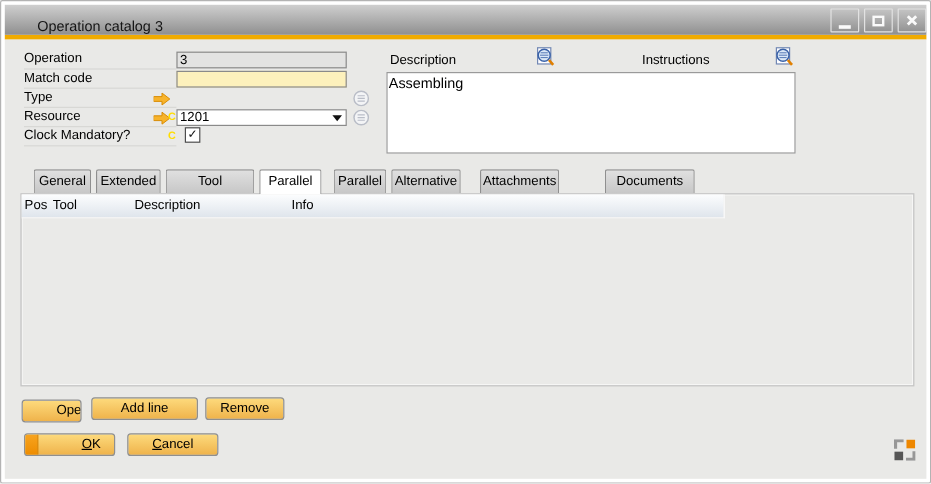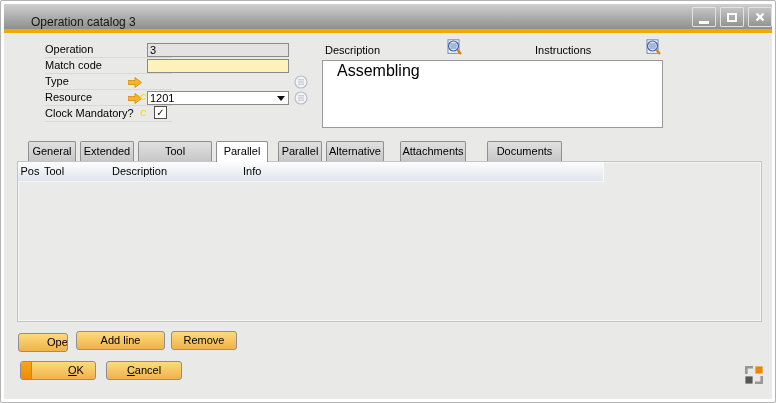--- a/index.html
+++ b/index.html
@@ -8,39 +8,39 @@
   
   .titlebar{position:relative;height:25px;background:linear-gradient(180deg,#cfcfcf 0%,#b2b2b2 45%,#8f8f8f 100%);display:flex;align-items:flex-end;}
   .title{margin-left:27px;font-size:12px;color:#141414;}
   .winbtns{position:absolute;right:0;top:3px;display:flex;gap:4px;}
   .winbtn{width:24px;height:20px;border:1px solid #e2e2e2;border-radius:1px;background:linear-gradient(#c3c3c3,#949494);display:flex;align-items:center;justify-content:center;cursor:pointer;}
   .glyph-min{display:block;width:10px;height:3px;background:#fafafa;margin-top:11px;}
   .glyph-max{display:block;width:10px;height:9px;border:2px solid #fafafa;}
   .goldbar{height:4px;background:#f0ab00;}
   
   .content{position:relative;height:366px;background:#e9e9e7;}
-  .flabel{position:absolute;left:16px;width:127px;height:15px;border-bottom:1px solid #d8d8d5;font-size:11px;line-height:13px;color:#000;margin-left:25px;}
+  .flabel{position:absolute;left:16px;width:127px;height:15px;border-bottom:1px solid #d8d8d5;font-size:11px;line-height:13px;color:#000;}
   .ffield{position:absolute;left:143px;width:142px;height:14px;border:1px solid #8a8a8a;font-size:11px;line-height:12px;padding:0 2px;background:#fff;color:#000;}
   .gray{background:#e3e3e2;}
   .yellow{background:#fdf1bc;}
   input.ffield{outline:none;}
   .dd-arrow{position:absolute;right:3px;top:4px;width:0;height:0;border-left:4px solid transparent;border-right:4px solid transparent;border-top:5px solid #111;cursor:pointer;}
   .link-arrow{position:absolute;left:124px;width:14px;height:11px;cursor:pointer;}
   .cfl-icon{position:absolute;left:290px;width:14px;height:14px;cursor:pointer;}
   .chg{position:absolute;left:136px;font-size:9px;font-weight:bold;color:#fd0;width:8px;height:10px;line-height:10px;}
   .checkbox{position:absolute;left:150px;top:73px;width:13px;height:13px;border:1px solid #4c4c4c;background:#fff;font-size:10px;line-height:11px;text-align:center;color:#111;cursor:pointer;}
   .panel-label{position:absolute;top:11px;font-size:11px;color:#000;}
   .edit-icon{position:absolute;top:6px;width:18px;height:17px;cursor:pointer;}
-  .desc-area{position:absolute;left:318px;top:27px;width:341px;height:68px;border:1px solid #9a9a9a;background:#fff;font-size:16px;padding:1px 14px;resize:none;color:#000;}
+  .desc-area{position:absolute;left:318px;top:27px;width:341px;height:68px;border:1px solid #9a9a9a;background:#fff;font-size:12px;padding:1px 1px;resize:none;color:#000;}
   
   .tab{position:absolute;top:108px;height:20px;border:1px solid #8f8f8f;border-bottom:none;border-radius:2px 2px 0 0;background:linear-gradient(#e0e0e0,#c7c7c7);font-size:11px;line-height:19px;text-align:center;cursor:pointer;color:#000;}
   .tab.active{background:#fff;height:21px;z-index:3;}
   .t1{left:24px;width:48px;} .t2{left:76px;width:54px;} .t3{left:134px;width:74px;}
   .t4{left:212px;width:52px;} .t5{left:274px;width:44px;} .t6{left:322px;width:58px;}
-  .t7{left:396px;width:66px;} .t8{left:483px;width:75px;}
+  .t7{left:396px;width:66px;} .t8{left:500px;width:75px;}
   
   .grid{position:absolute;left:13px;top:128px;width:745px;height:161px;border:1px solid #c4c4c4;background:#eaeae8;box-shadow:inset 0 0 0 1px rgba(255,255,255,.55);}
   .grid-header{display:flex;width:586px;height:20px;background:linear-gradient(#fcfdfe,#dfe5ec);border-right:1px solid #fafafa;border-bottom:1px solid #f5f5f5;}
   .gh{font-size:11px;line-height:19px;color:#000;padding:0 2px;cursor:pointer;}
   .gh.pos{width:24px;text-align:center;}
   .gh.tool{width:68px;}
   .gh.desc{width:131px;}
   .gh.info{width:362px;}
   .grid-body{height:139px;}
   

